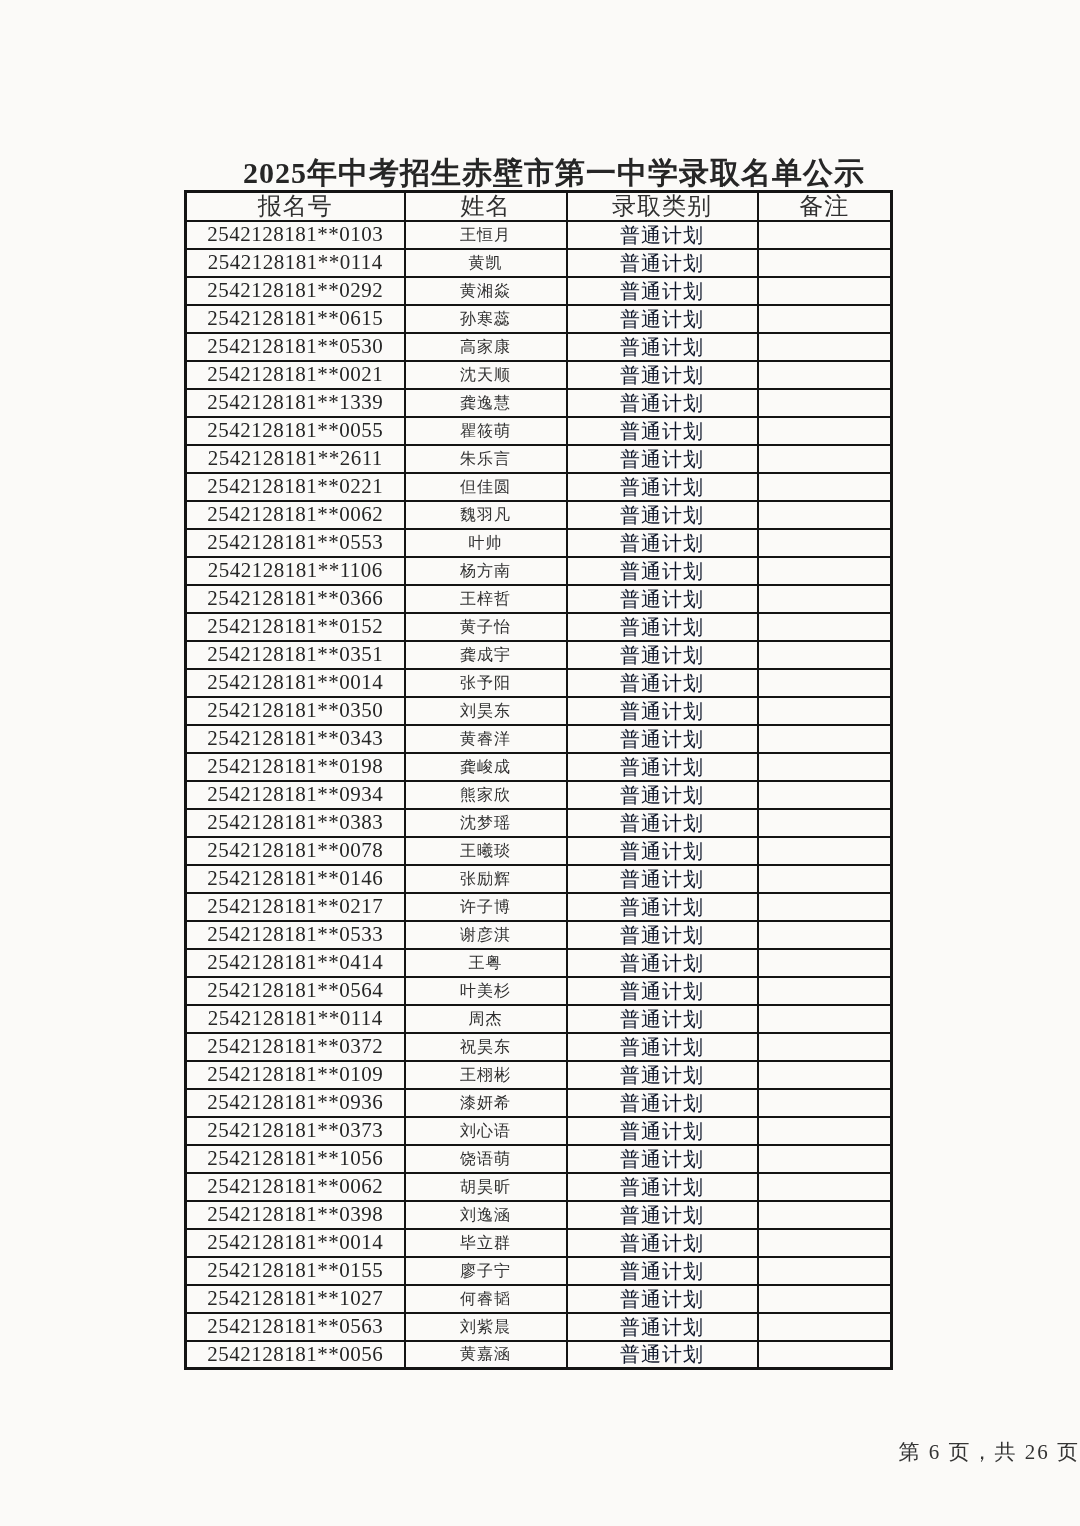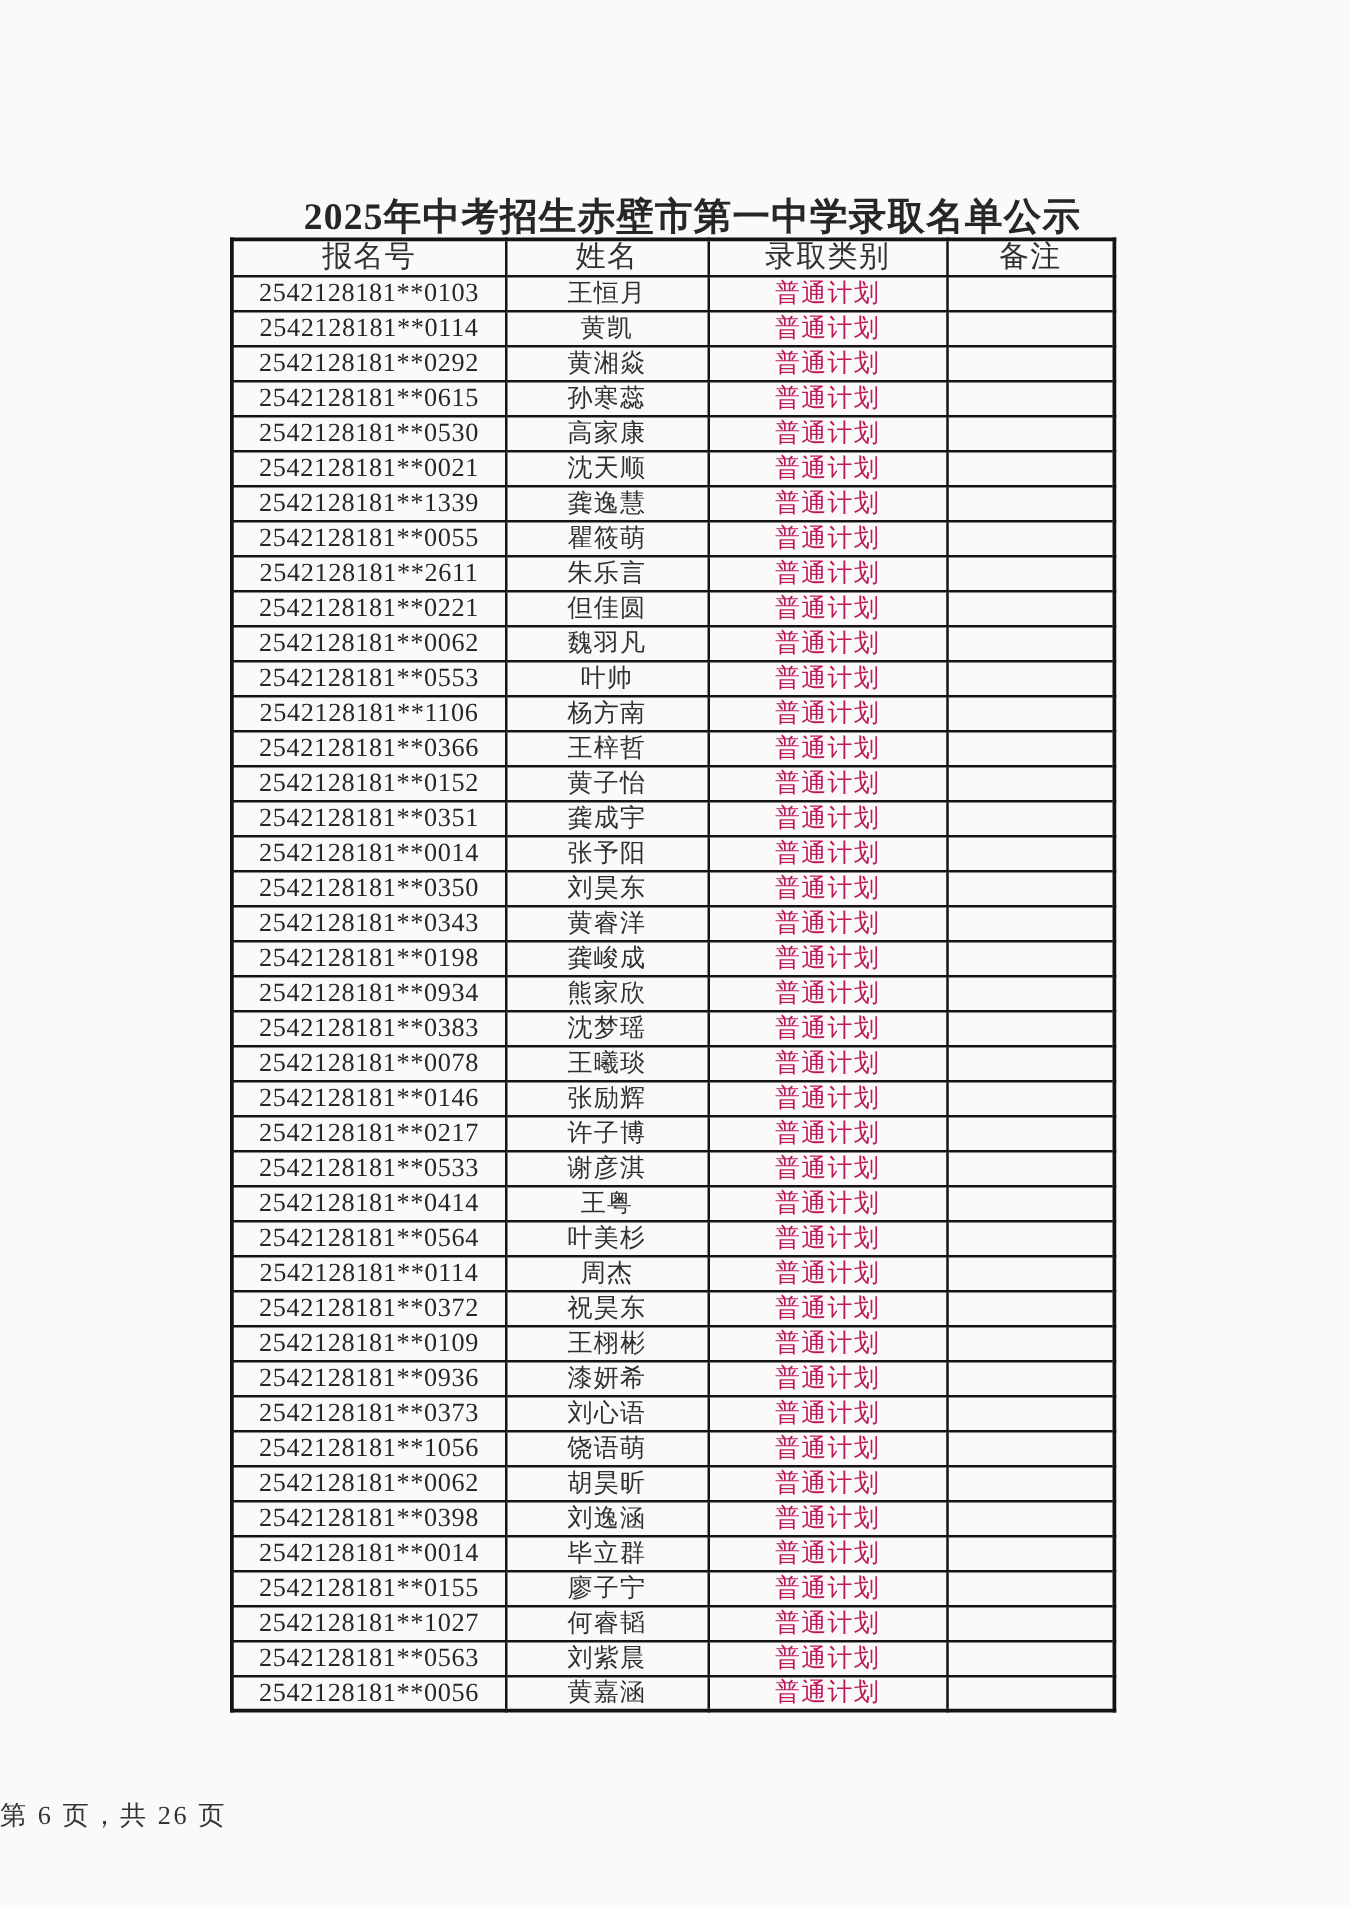--- a/index.html
+++ b/index.html
@@ -56,39 +56,39 @@
     font-weight: normal;
     color: #303030;
     letter-spacing: 1px;
   }
   td.cell-id {
     font-size: 21px;
     color: #262626;
     letter-spacing: 0.5px;
   }
   td.cell-name {
-    font-size: 20px;
+    font-size: 16px;
     color: #303030;
     letter-spacing: 1px;
   }
   td.cell-category {
     font-size: 20px;
-    color: #be185d;
+    color: #0f172a;
     letter-spacing: 1px;
   }
   td.cell-remark {
     font-size: 20px;
     color: #3a3a3a;
   }
   .page-footer {
     position: absolute;
     top: 1438px;
     left: 0;
     width: 100%;
-    text-align: left;
+    text-align: right;
     font-size: 21px;
     color: #343434;
     letter-spacing: 2px;
   }
 </style>
 </head>
 <body>
 
 <h1 class="page-title">2025年中考招生赤壁市第一中学录取名单公示</h1>
 

